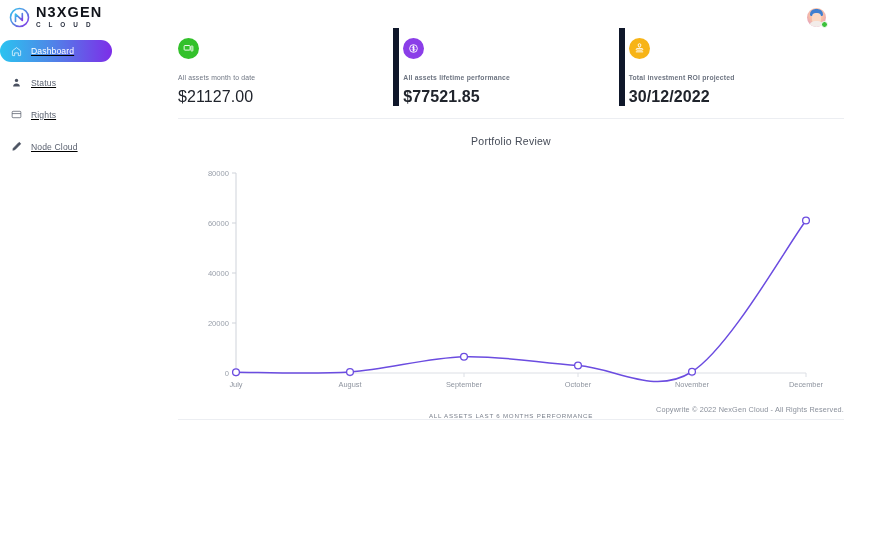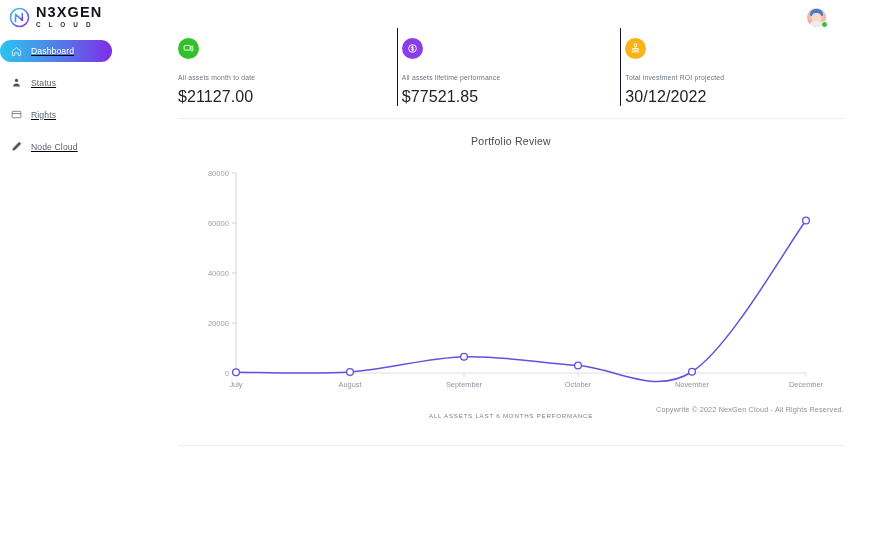--- a/index.html
+++ b/index.html
@@ -81,37 +81,37 @@
   .main { position:absolute; left:168px; top:28px; width:700px; }
 
   .stats {
     display:flex; width:666px; margin-left:10px;
     border-bottom:1px solid #eceef2;
     padding-bottom:12px;
   }
   .stat {
     flex:1 1 0; padding-right:10px; position:relative; padding-top:10px;
   }
-  .stat + .stat { border-left:1px solid #0f172a; padding-left:4px; }
+  .stat + .stat { border-left:6px solid #0f172a; padding-left:4px;font-weight:bold; }
   .stat-icon {
     width:21px; height:21px; border-radius:50%;
     display:flex; align-items:center; justify-content:center;
     margin-bottom:15px;
   }
   .stat-icon svg { width:11px; height:11px; }
   .stat-label {
     font-size:6.8px; color:#6d7481; letter-spacing:.2px; margin-bottom:7px;
   }
   .stat-value {
     font-size:16px; color:#20242c; letter-spacing:.1px;
   }
 
   .chart-card {
     margin-top:16px; margin-left:10px; width:666px;
-    padding-bottom:26px; border-bottom:1px solid #eceef2;
+    padding-bottom:0; border-bottom:1px solid #eceef2;
   }
   .chart-title {
     text-align:center; font-size:10.5px; color:#454b57; letter-spacing:.25px;
     margin-bottom:12px; font-weight:400;
   }
   .chart-area { position:relative; width:666px; height:252px; }
   .chart-xlabel {
     text-align:center; font-size:6.2px; color:#7b818d;
     letter-spacing:.75px; margin-top:1px;
   }

